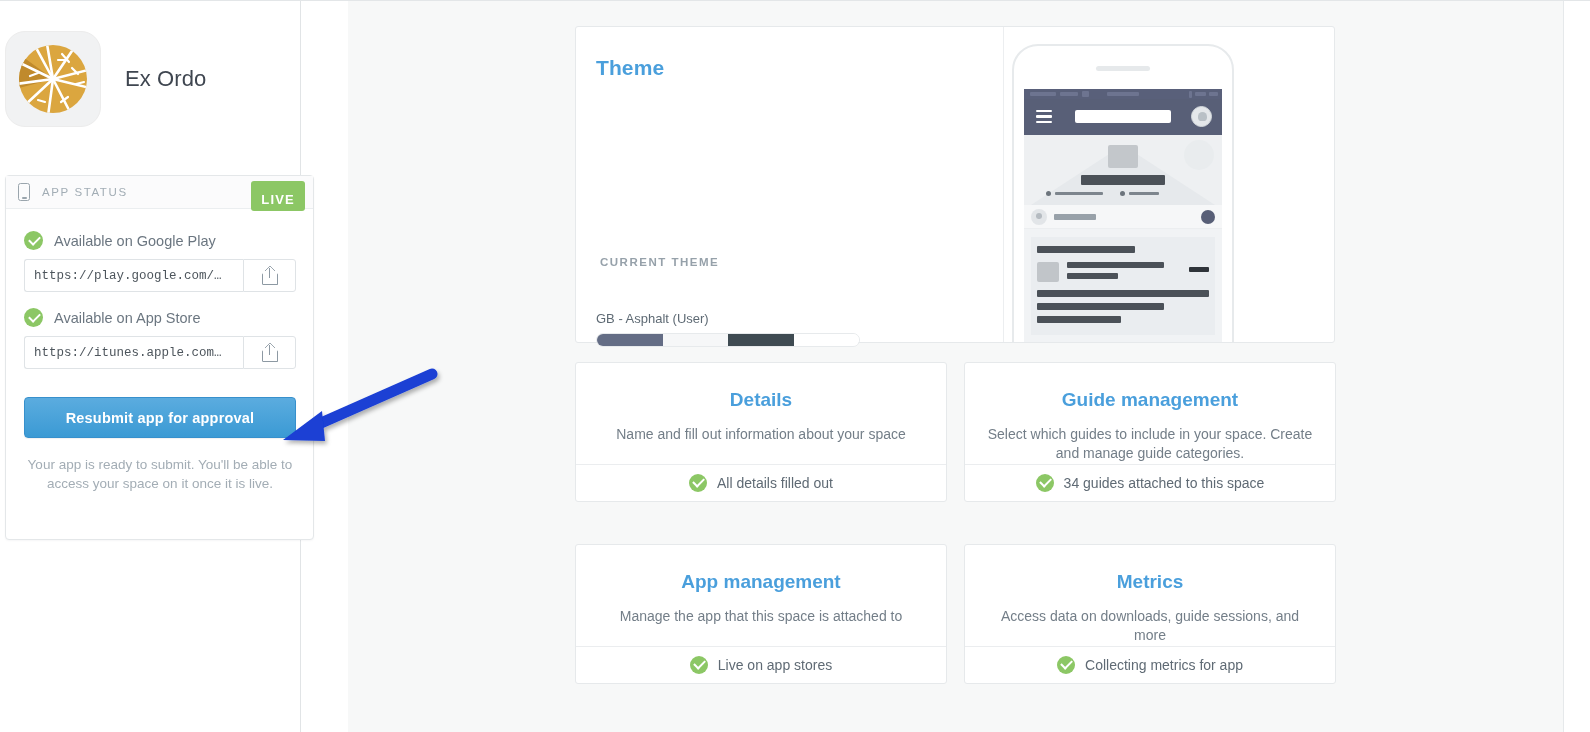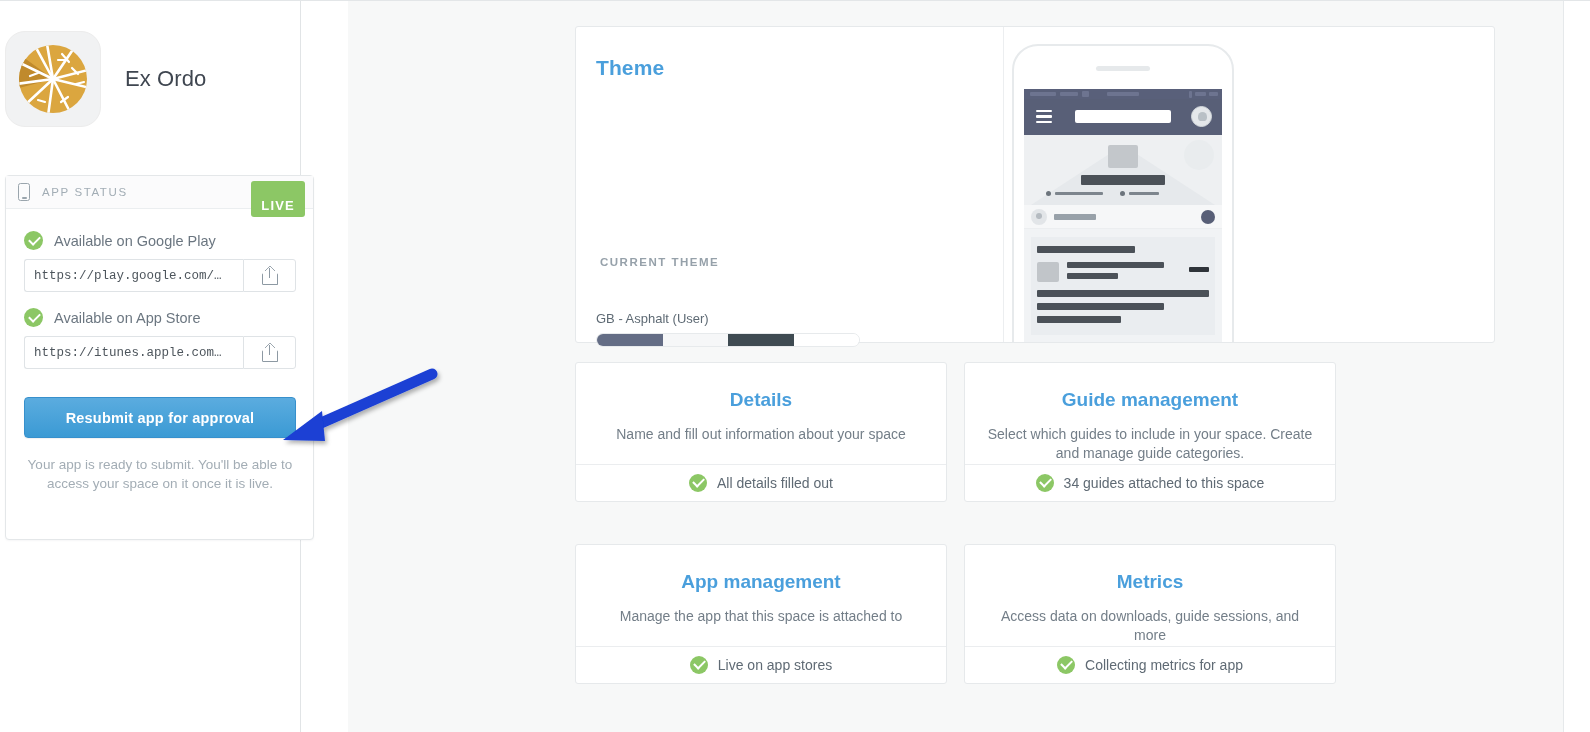--- a/index.html
+++ b/index.html
@@ -39,21 +39,21 @@
     height:33px; border-bottom:1px solid #ebeef0; background:#fbfbfc;
     display:flex; align-items:center; padding:0 8px 0 12px; position:relative;
   }
   .phone-icon { width:12px; height:18px; border:1.6px solid #9aa5ad; border-radius:2.5px; position:relative; }
   .phone-icon::after{ content:""; position:absolute; left:2.5px; bottom:1.2px; width:5px; height:1.4px; background:#9aa5ad; border-radius:1px;}
   .status-head-label {
     margin-left:12px; font-size:11.5px; letter-spacing:1.6px; color:#a2adb5; font-weight:400;
   }
   .live-badge {
     position:absolute; right:8px; top:5px; background:#8cc765; color:#ffffff;
-    font-size:13px; font-weight:700; letter-spacing:1.2px; padding:17px 10px 4px; border-radius:3px;
+    font-size:13px; font-weight:700; letter-spacing:1.2px; padding:11px 10px 4px; border-radius:3px;
   }
   .status-body { padding:18px 18px 0 18px; }
 
   .avail-row { display:flex; align-items:center; margin-top:4px; }
   .check-circle {
     width:19px; height:19px; border-radius:50%; background:#8cc765; position:relative; flex:0 0 auto;
   }
   .check-circle::after{
     content:""; position:absolute; left:4.6px; top:4.6px; width:9px; height:5px;
     border-left:2px solid #ffffff; border-bottom:2px solid #ffffff;
@@ -97,21 +97,21 @@
 
   
   .right-area {
     position:absolute; left:348px; top:1px; width:1215px; height:731px; background:#f7f8f8;
   }
   .right-edge-line { position:absolute; left:1563px; top:1px; width:1px; height:731px; background:#e6e9eb; }
   .far-right { position:absolute; left:1564px; top:1px; width:26px; height:731px; background:#ffffff; }
 
   
   .theme-card {
-    position:absolute; left:227px; top:25px; width:920px; height:317px;
+    position:absolute; left:227px; top:25px; width:760px; height:317px;
     background:#ffffff; border:1px solid #e6e9eb; border-radius:3px; display:flex;
   }
   .theme-left { width:427px; position:relative; padding:29px 30px 0 20px; }
   .theme-title { font-size:21px; color:#4a9fdc; font-weight:700; letter-spacing:.1px; }
   .theme-desc { margin-top:17px; font-size:14.5px; line-height:21px; color:#737e88; width:318px; }
   .current-theme-label {
     position:absolute; left:24px; top:229px; font-size:11.5px; letter-spacing:1.5px; color:#96a1aa; font-weight:700;
   }
   .theme-name { position:absolute; left:20px; top:284px; font-size:13px; color:#5e6a74; }
   .theme-swatch-bar {

